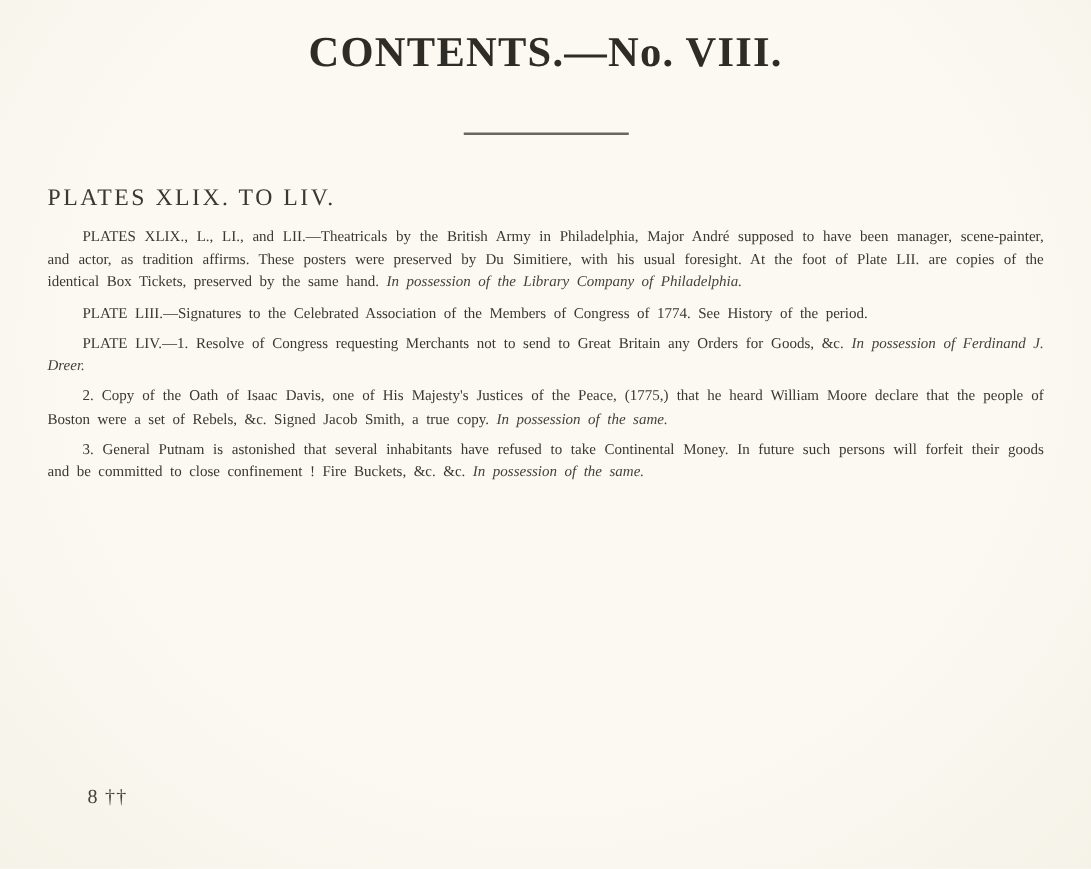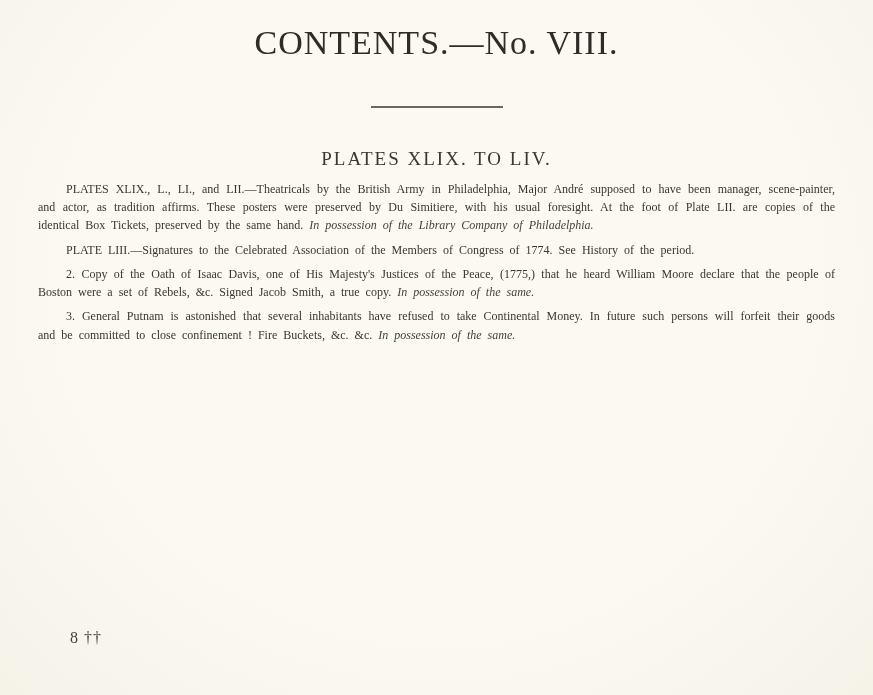--- a/index.html
+++ b/index.html
@@ -16,33 +16,32 @@
     background: radial-gradient(ellipse at 50% 40%, #fbf9f2 60%, #f5f2e8 100%);
     color: #35332e;
     font-family: "Liberation Serif", "DejaVu Serif", serif;
     padding: 18px 38px 0 38px;
     overflow: hidden;
   }
   .title {
     margin: 6px 0 0 0;
     text-align: center;
     font-size: 34px;
-    font-weight: normal;
+    font-weight: bold;
     letter-spacing: 1px;
     color: #2e2c27;
   }
   .rule {
     width: 132px;
     height: 0;
     border-top: 2px solid #6a675e;
     margin: 44px auto 0 auto;
   }
   .section-heading {
     margin: 40px 0 10px 0;
-    text-align: center;
     font-size: 19px;
     font-weight: normal;
     letter-spacing: 2px;
     color: #3a382f;
   }
   .body-text p {
     margin: 0 0 6px 0;
     font-size: 12px;
     line-height: 1.52;
     text-align: justify;
@@ -78,20 +77,24 @@
 
     <p>
       <span>PLATES XLIX., L., LI., and LII.—Theatricals by the British Army in Philadelphia, Major André supposed to have been manager, scene-painter, and actor, as tradition affirms. These posters were preserved by Du Simitiere, with his usual foresight. At the foot of Plate LII. are copies of the identical Box Tickets, preserved by the same hand.</span>
       <span class="credit">In possession of the Library Company of Philadelphia.</span>
     </p>
 
     <p>
       <span>PLATE LIII.—Signatures to the Celebrated Association of the Members of Congress of 1774. See History of the period.</span>
     </p>
 
+    <p>
+      <span>PLATE LIV.—1. Resolve of Congress requesting Merchants not to send to Great Britain any Orders for Goods, &amp;c.</span>
+      <span class="credit">In possession of Ferdinand J. Dreer.</span>
+    </p>
 
     <p>
       <span>2. Copy of the Oath of Isaac Davis, one of His Majesty's Justices of the Peace, (1775,) that he heard William Moore declare that the people of Boston were a set of Rebels, &amp;c. Signed Jacob Smith, a true copy.</span>
       <span class="credit">In possession of the same.</span>
     </p>
 
     <p>
       <span>3. General Putnam is astonished that several inhabitants have refused to take Continental Money. In future such persons will forfeit their goods and be committed to close confinement !  Fire Buckets, &amp;c. &amp;c.</span>
       <span class="credit">In possession of the same.</span>
     </p>

